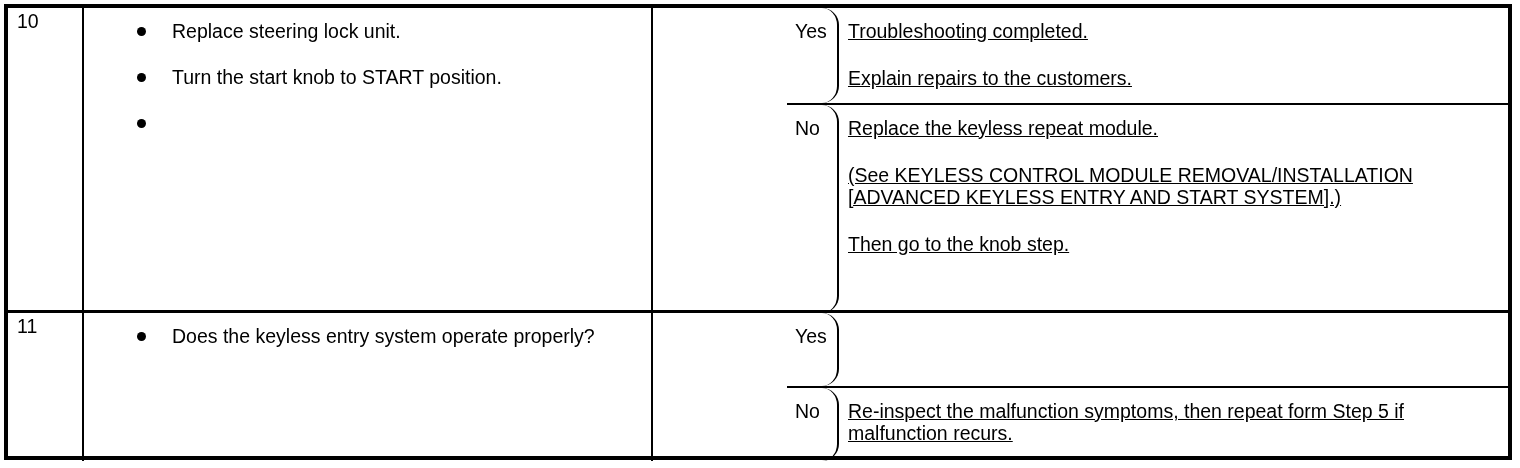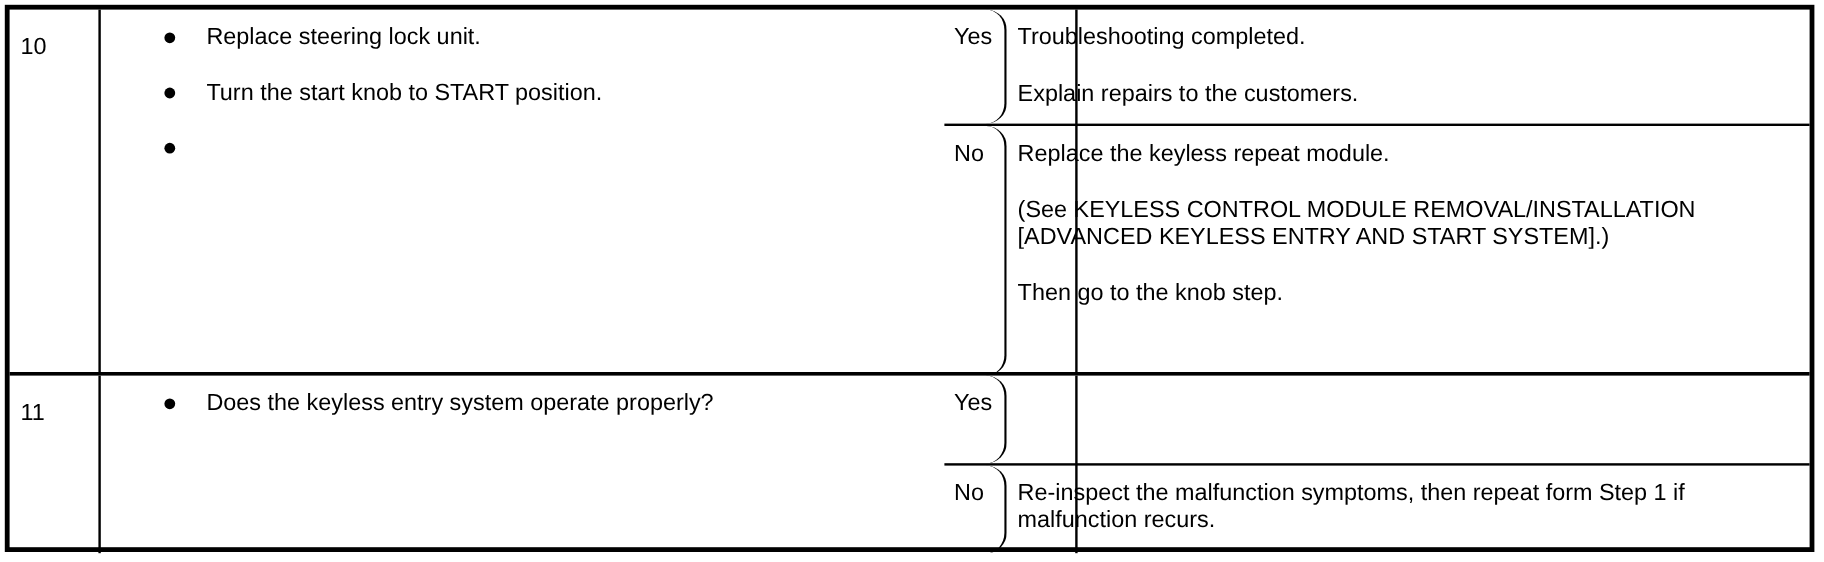--- a/index.html
+++ b/index.html
@@ -42,33 +42,33 @@
     left: 0;
     top: 0;
     bottom: 0;
     width: 76px;
     box-sizing: border-box;
     border-right: 2px solid #000;
   }
   .cell-no .num {
     position: absolute;
     left: 9px;
-    top: 20px;
+    top: 2px;
     font-size: 19.5px;
     line-height: 22px;
     white-space: nowrap;
   }
 
   
   .cell-action {
     position: absolute;
     left: 76px;
     top: 0;
     bottom: 0;
-    width: 814px;
+    width: 569px;
     box-sizing: border-box;
     border-right: 2px solid #000;
   }
   .bullet-list {
     position: absolute;
     left: 0; right: 0;
     top: 12px;
     margin: 0;
     padding: 0;
     list-style: none;
@@ -135,20 +135,21 @@
     left: 52px;
     right: 0;
     top: 12px;
     padding-left: 9px;
     font-size: 19.5px;
     line-height: 22px;
   }
   .para {
     margin: 0;
     white-space: pre-line;
+    text-decoration: underline;
   }
   .para + .para {
     margin-top: 25px;
   }
 </style>
 </head>
 <body>
 
 <div id="ts-table">
 
@@ -221,20 +222,20 @@
         <div class="ans-label">
           <span>Yes</span>
         </div>
       </div>
 
       <div class="answer-row ans-1">
         <div class="ans-label">
           <span>No</span>
         </div>
         <div class="ans-result">
-          <p class="para">Re-inspect the malfunction symptoms, then repeat form Step 1 if malfunction recurs.</p>
+          <p class="para">Re-inspect the malfunction symptoms, then repeat form Step 5 if malfunction recurs.</p>
         </div>
       </div>
 
     </div>
   </div>
 
 </div>
 
 </body></html>

